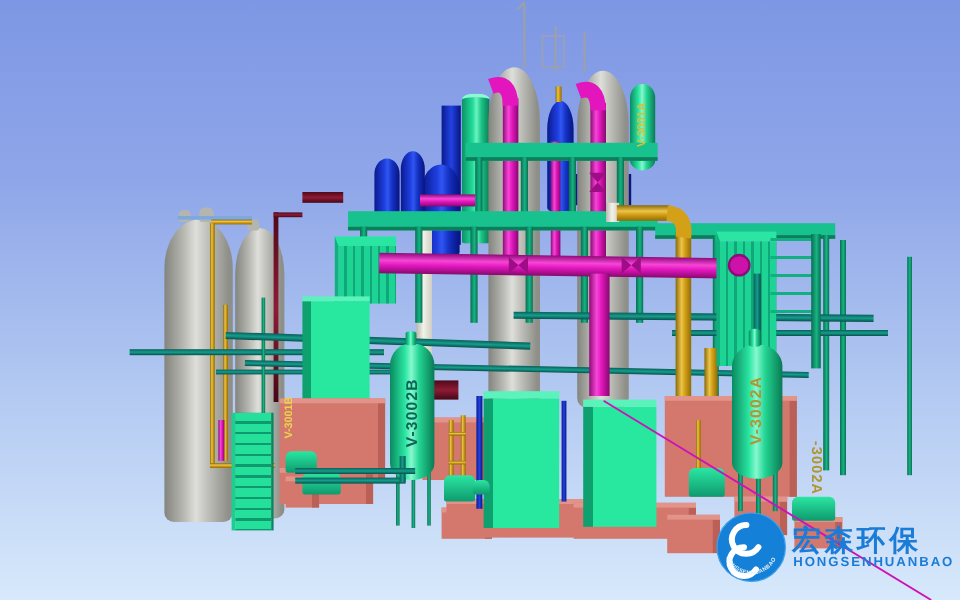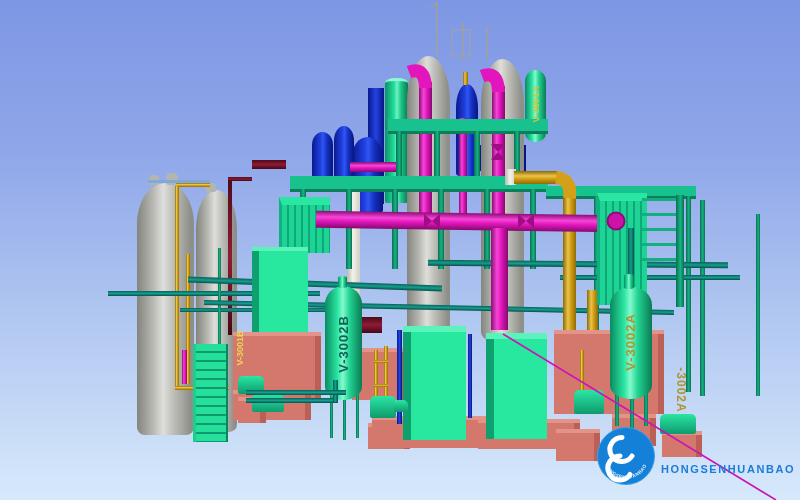--- a/index.html
+++ b/index.html
@@ -198,15 +198,16 @@
     <circle cx="31" cy="31" r="28.5" fill="#1480D8" stroke="#3FA0E8" stroke-width="1"></circle>
     <path d="M 37 31 A 12 12 0 1 1 27 12.5" stroke="#FFFFFF" stroke-width="5" fill="none" stroke-linecap="round"></path>
     <path d="M 25 31 A 12 12 0 1 0 35 49.5" stroke="#FFFFFF" stroke-width="5" fill="none" stroke-linecap="round"></path>
     <defs>
         <path id="ringpath" d="M 9 36 A 22.5 22.5 0 0 0 53 36"></path>
       </defs>
     <text font-size="4.6" letter-spacing="0.4" fill="#EAF5FF" font-family="Liberation Sans, sans-serif" font-weight="bold">
       <textPath href="#ringpath" startOffset="4"><tspan>HONGSENHUANBAO</tspan></textPath>
     </text>
   </svg>
+  <span class="brand-cn" style="left:660px;top:434px">宏森环保</span>
   <span class="brand-en" style="left:661px;top:463px">HONGSENHUANBAO</span>
 
 </div>
 
 </body></html>

